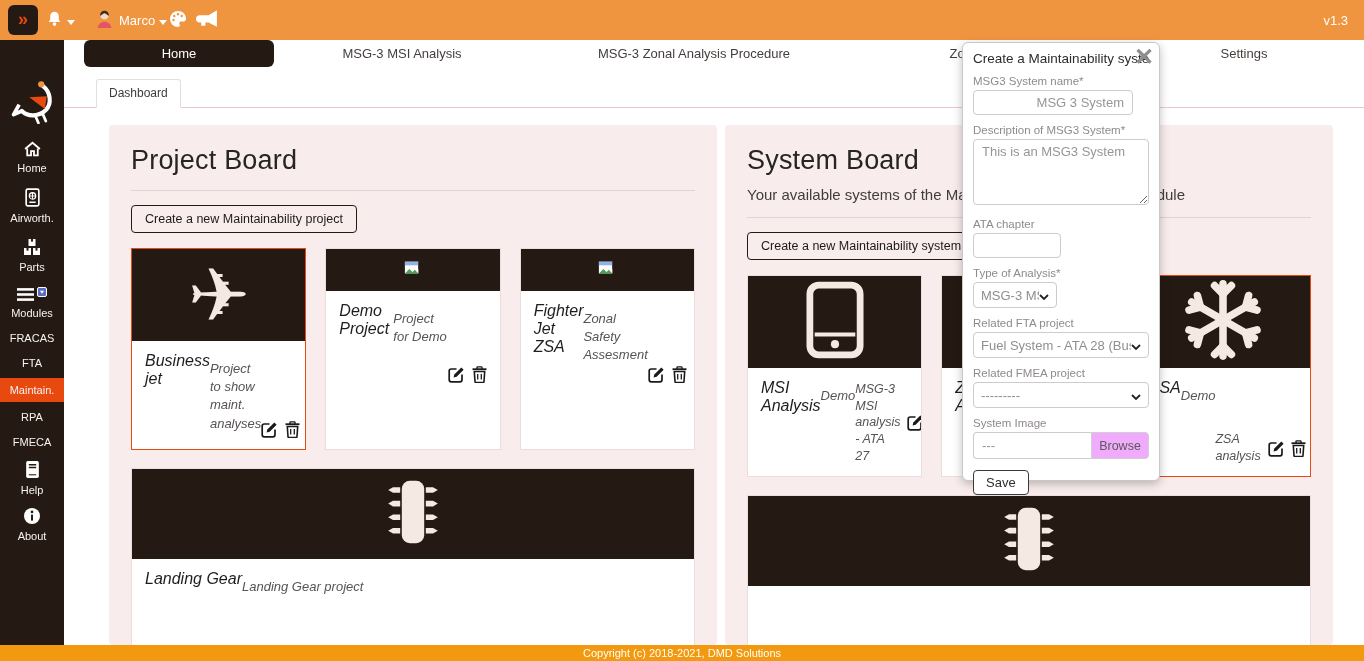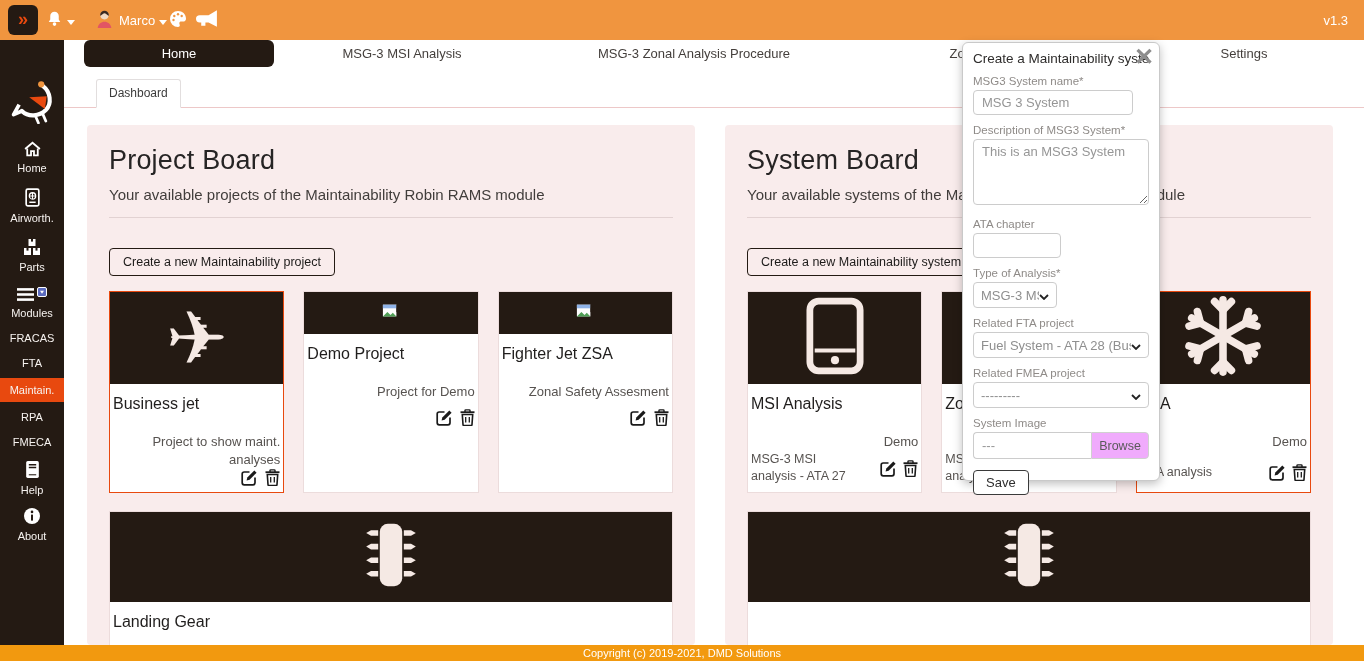--- a/index.html
+++ b/index.html
@@ -28,48 +28,48 @@
   .main{position:absolute;left:64px;top:40px;width:1300px;height:605px;background:#fff;overflow:hidden;}
   .tab{position:absolute;top:0;height:27px;line-height:27px;text-align:center;font-size:13px;color:#443f3c;cursor:pointer;}
   .tab.pill{left:20px;width:190px;background:#241a13;color:#fff;border-radius:6px;}
   .tab.t2{left:238px;width:200px;} .tab.t3{left:500px;width:260px;} .tab.t4{left:860px;width:135px;} .tab.t5{left:1130px;width:100px;}
   .hr-line{position:absolute;left:0;top:67px;width:1300px;height:0;border-top:1px solid #edc8c8;z-index:1;}
   .dash-tab{position:absolute;left:32px;top:39px;height:29px;padding:0 12px;background:#fff;border:1px solid #e2dede;
     border-bottom:1px solid #fff;border-radius:3px 3px 0 0;font-size:12px;color:#3c3c3c;line-height:27px;z-index:2;cursor:pointer;}
   
   .panel{position:absolute;top:85px;width:608px;height:520px;background:#f9ecec;border-radius:4px;
     padding:20px 22px 0;overflow:hidden;}
-  .panel.left{left:23px;} .panel.right{left:661px;}
+  .panel.left{left:45px;} .panel.right{left:661px;}
   .panel h1{font-size:27px;font-weight:400;color:#262424;letter-spacing:.2px;}
   .panel .sub{margin-top:10px;font-size:15px;color:#413d3b;}
   .panel .divider{margin-top:14px;border-top:1px solid #e2d2d2;}
-  .create-btn{margin-top:30px;display:inline-block;padding:6px 13px;border:1px solid #241a13;border-radius:4px;
+  .create-btn{margin-top:14px;display:inline-block;padding:6px 13px;border:1px solid #241a13;border-radius:4px;
     background:transparent;font-size:12.5px;color:#1d1b1a;cursor:pointer;font-family:inherit;}
   .cards{margin-top:15px;display:grid;grid-template-columns:repeat(3,1fr);gap:18px 19px;}
   .card{background:#fff;border:1px solid #ecdcdc;height:202px;display:flex;flex-direction:column;overflow:hidden;cursor:pointer;}
   .card.hl{border:1px solid #e8490f;}
   .card.wide{grid-column:1 / -1;height:210px;}
   .card-head{background:#241a13;flex:none;display:flex;align-items:center;justify-content:center;}
   .card-head.tall{height:92px;} .card-head.short{height:42px;} .card-head.wideh{height:90px;}
   .plane{font-family:"DejaVu Sans",sans-serif;font-size:74px;color:#f5e9e4;line-height:1;}
-  .card-body{padding:11px 3px;display:flex;flex-direction:column;flex:1;}
+  .card-body{padding:11px 13px;display:flex;flex-direction:row;flex:1;font-style:italic;}
   .card-title{font-size:16px;color:#201e1d;}
-  .card-desc{margin-top:20px;font-size:13px;color:#575350;line-height:1.4;text-align:right;}
+  .card-desc{margin-top:8px;font-size:13px;color:#575350;line-height:1.4;}
   .meta-row{margin-top:8px;display:flex;justify-content:flex-end;align-items:center;gap:7px;}
   .meta-row.with-text{justify-content:space-between;align-items:center;}
   .meta-text{font-size:12.5px;color:#575350;line-height:1.35;width:62%;}
   .icon-btn{display:inline-flex;cursor:pointer;}
   
   .modal{position:absolute;left:962px;top:42px;width:198px;height:439px;background:#fff;border:1px solid #c9c9c9;
     border-radius:6px;box-shadow:0 3px 10px rgba(0,0,0,.25);z-index:40;padding:8px 10px 12px;}
   .modal-title{font-size:13.5px;color:#2e2c2b;white-space:nowrap;overflow:hidden;padding-right:14px;}
   .modal-close{position:absolute;top:0px;right:5px;font-size:24px;font-weight:bold;color:#8d8d8d;cursor:pointer;line-height:1.2;}
   .f-label{margin-top:9px;font-size:11.5px;color:#8f8b88;margin-bottom:3px;}
   .f-input{width:160px;height:25px;border:1px solid #ccc;border-radius:4px;padding:2px 8px;font-size:13px;color:#969696;
-    font-family:inherit;background:#fff;}
+    font-family:inherit;background:#fff;text-align:right;}
   .f-ta{width:100%;height:66px;border:1px solid #ccc;border-radius:4px;padding:4px 8px;font-size:13px;color:#969696;
     font-family:inherit;resize:both;}
   .f-row{display:flex;justify-content:space-between;flex-direction:column;}
   .ata-input{width:88px;height:25px;border:1px solid #ccc;border-radius:4px;padding:2px 7px;font-size:13px;color:#969696;font-family:inherit;}
   .sel{display:flex;align-items:center;border:1px solid #ccc;border-radius:4px;height:26px;padding:0 7px;
     color:#8f8f8f;font-size:13px;background:#fff;cursor:pointer;}
   .sel .sel-val{flex:1;white-space:nowrap;overflow:hidden;}
   .sel.type-sel{width:84px;}
   .img-row{display:flex;}
   .img-input{flex:1;height:27px;border:1px solid #ccc;border-right:none;border-radius:4px 0 0 4px;padding:2px 8px;
@@ -240,21 +240,20 @@
   <div class="tab pill">Home</div>
   <div class="tab t2">MSG-3 MSI Analysis</div>
   <div class="tab t3">MSG-3 Zonal Analysis Procedure</div>
   <div class="tab t4">Zonal Analysis</div>
   <div class="tab t5">Settings</div>
   <div class="hr-line"></div>
   <div class="dash-tab">Dashboard</div>
 
   <div class="panel left">
     <h1>Project Board</h1>
-    <div class="sub">Your available projects of the Maintainability Robin RAMS module</div>
     <div class="divider"></div>
     <button class="create-btn">Create a new Maintainability project</button>
     <div class="cards">
       <div class="card hl">
         <div class="card-head tall">
             <span class="plane">✈</span>
           </div>
         <div class="card-body">
           <div class="card-title">Business jet</div>
           <div class="card-desc">Project to show maint. analyses</div>
@@ -547,14 +546,14 @@
   <div class="f-label">System Image</div>
   <div class="img-row">
     <input class="img-input" type="text" value="---" style="">
     <button class="browse-btn">Browse</button>
   </div>
 
   <button class="save-btn">Save</button>
 </div>
 
 <div class="footer">
-  <span>Copyright (c) 2019-2021, DMD Solutions</span>
+  <span>Copyright (c) 2018-2021, DMD Solutions</span>
 </div>
 
 </body></html>

